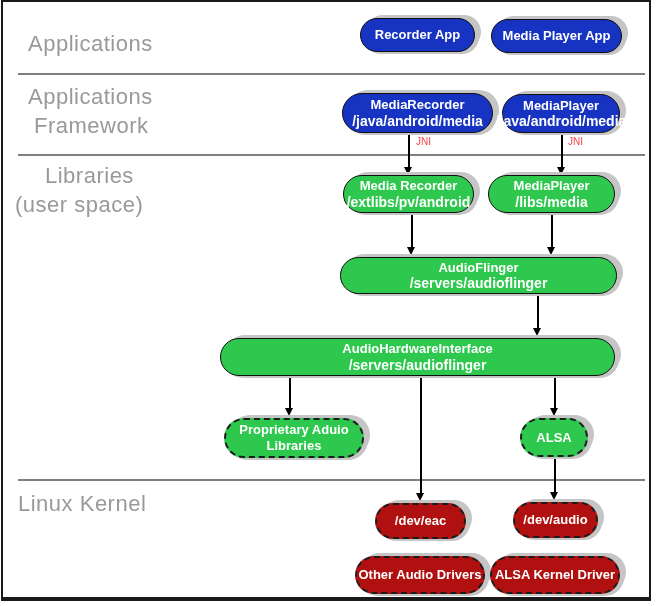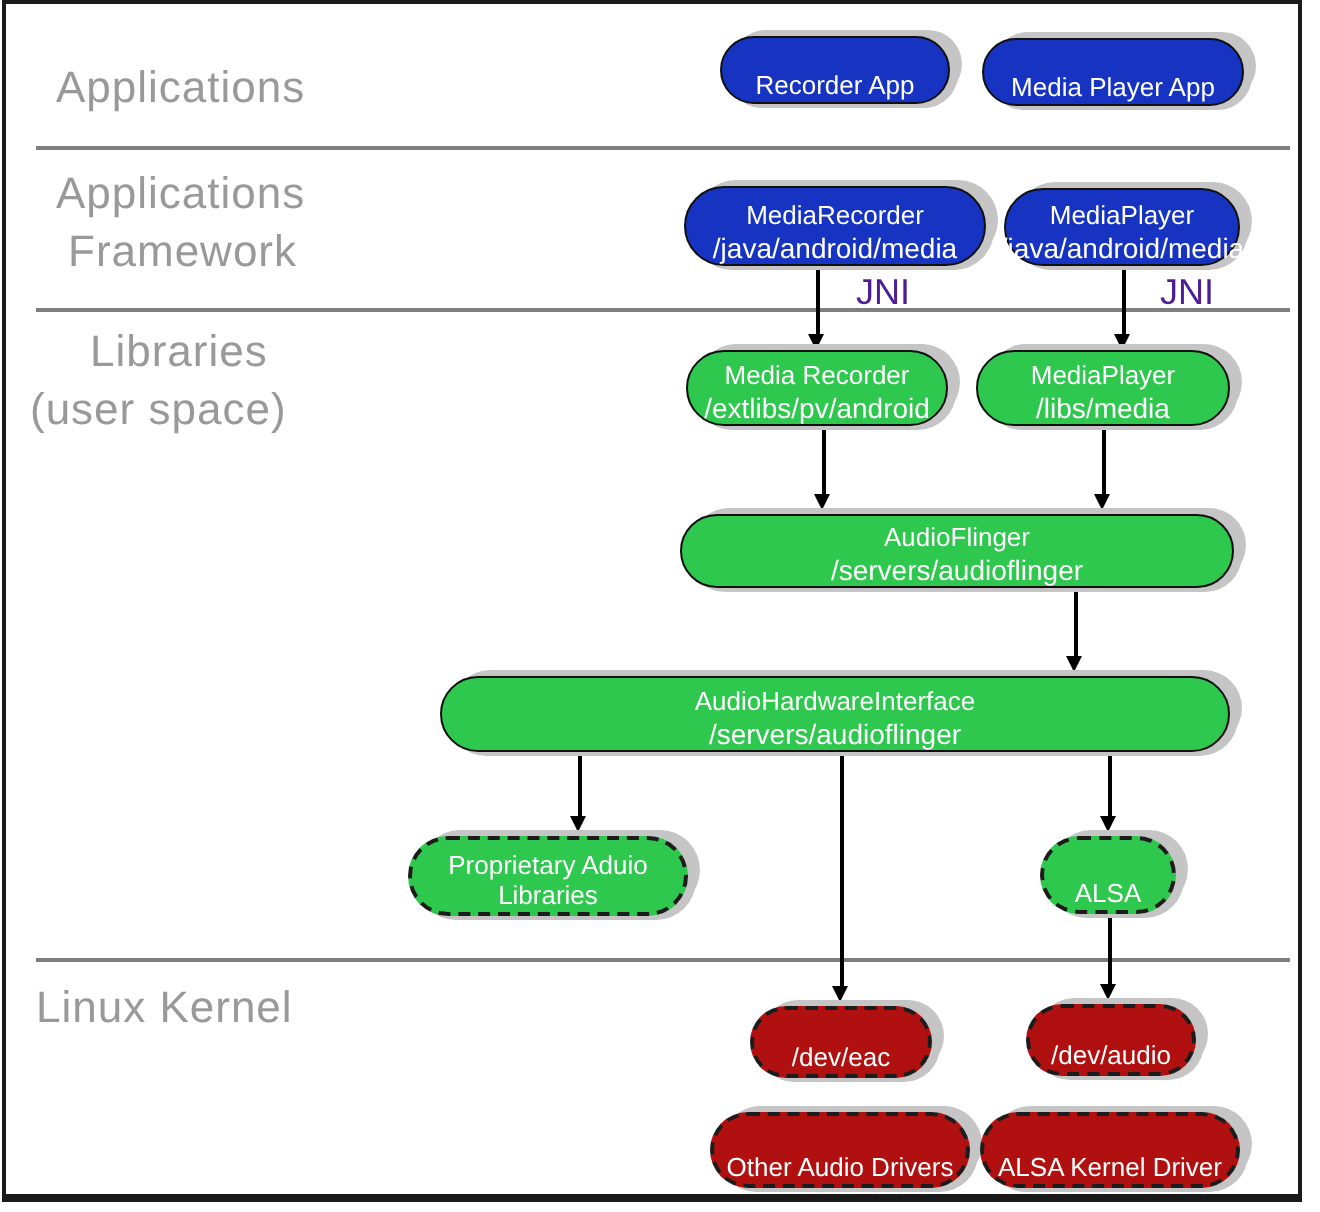--- a/index.html
+++ b/index.html
@@ -22,59 +22,60 @@
   .ll-apps{left:28px;top:31px;}
   .ll-fw1{left:28px;top:84px;}
   .ll-fw2{left:34px;top:113px;}
   .ll-lib1{left:45px;top:163px;}
   .ll-lib2{left:15px;top:192px;text-align:right;}
   .ll-kernel{left:18px;top:491px;}
 
   .node{
     position:absolute;box-sizing:border-box;border-radius:40px;
     border:1.5px solid #101010;color:#fff;
-    display:flex;flex-direction:column;align-items:center;justify-content:flex-end;
+    display:flex;flex-direction:column;align-items:center;justify-content:center;
     text-align:center;
     box-shadow:6px -3px 0 var(--shadow-gray,#c5c5c5),4px 2px 0 var(--shadow-gray,#c5c5c5);
+    font-weight:bold;
   }
   .node .main{font-size:13px;line-height:1.2;white-space:nowrap;}
   .node .sub{font-size:14px;line-height:1.15;white-space:nowrap;}
   .blue{background:var(--app-blue,#1733c1);}
   .green{background:var(--lib-green,#2dc84d);}
   .red{background:var(--kernel-red,#b11010);}
   .dashed{border:2px dashed #1c1c1c;}
 
   .n-recorder-app{left:360px;top:18px;width:115px;height:34px;}
   .n-media-player-app{left:491px;top:19px;width:131px;height:34px;}
   .n-media-recorder-fw{left:342px;top:93px;width:151px;height:40px;}
   .n-media-player-fw{left:502px;top:94px;width:118px;height:39px;}
   .n-media-recorder-lib{left:343px;top:175px;width:131px;height:38px;}
   .n-media-player-lib{left:488px;top:175px;width:127px;height:38px;}
   .n-audioflinger{left:340px;top:257px;width:277px;height:37px;}
   .n-ahi{left:220px;top:338px;width:395px;height:38px;}
-  .n-proprietary{left:204px;top:418px;width:140px;height:40px;}
+  .n-proprietary{left:224px;top:418px;width:140px;height:40px;}
   .n-alsa{left:520px;top:418px;width:68px;height:39px;}
   .n-dev-eac{left:375px;top:503px;width:91px;height:36px;}
   .n-dev-audio{left:513px;top:502px;width:85px;height:36px;}
   .n-other-drivers{left:355px;top:556px;width:130px;height:38px;}
   .n-alsa-driver{left:490px;top:556px;width:130px;height:38px;}
 
   .vline{position:absolute;width:1.5px;background:#000;}
   .tri{position:absolute;width:0;height:0;border-left:4.5px solid transparent;border-right:4.5px solid transparent;border-top:8px solid #000;}
   .a1l{left:408px;top:133px;height:34px;} .a1t{left:404px;top:167px;}
   .a2l{left:561px;top:132px;height:35px;} .a2t{left:557px;top:167px;}
   .a3l{left:411px;top:213px;height:34px;} .a3t{left:407px;top:247px;}
   .a4l{left:551px;top:213px;height:34px;} .a4t{left:547px;top:247px;}
   .a5l{left:537px;top:294px;height:34px;} .a5t{left:533px;top:328px;}
   .a6l{left:289px;top:376px;height:32px;} .a6t{left:285px;top:408px;}
   .a7l{left:420px;top:376px;height:117px;} .a7t{left:416px;top:493px;}
   .a8l{left:554px;top:376px;height:32px;} .a8t{left:550px;top:408px;}
   .a9l{left:554px;top:457px;height:35px;} .a9t{left:550px;top:492px;}
 
-  .jni{position:absolute;font-size:18px;color:#4c1d95;margin-left:12px;}
+  .jni{position:absolute;font-size:10px;color:#ef4444;}
   .jni-left{left:416px;top:136px;}
   .jni-right{left:568px;top:136px;}
 </style>
 </head>
 <body>
 
 <div class="canvas">
   <div class="frame"></div>
 
   <div class="divider div1"></div>

